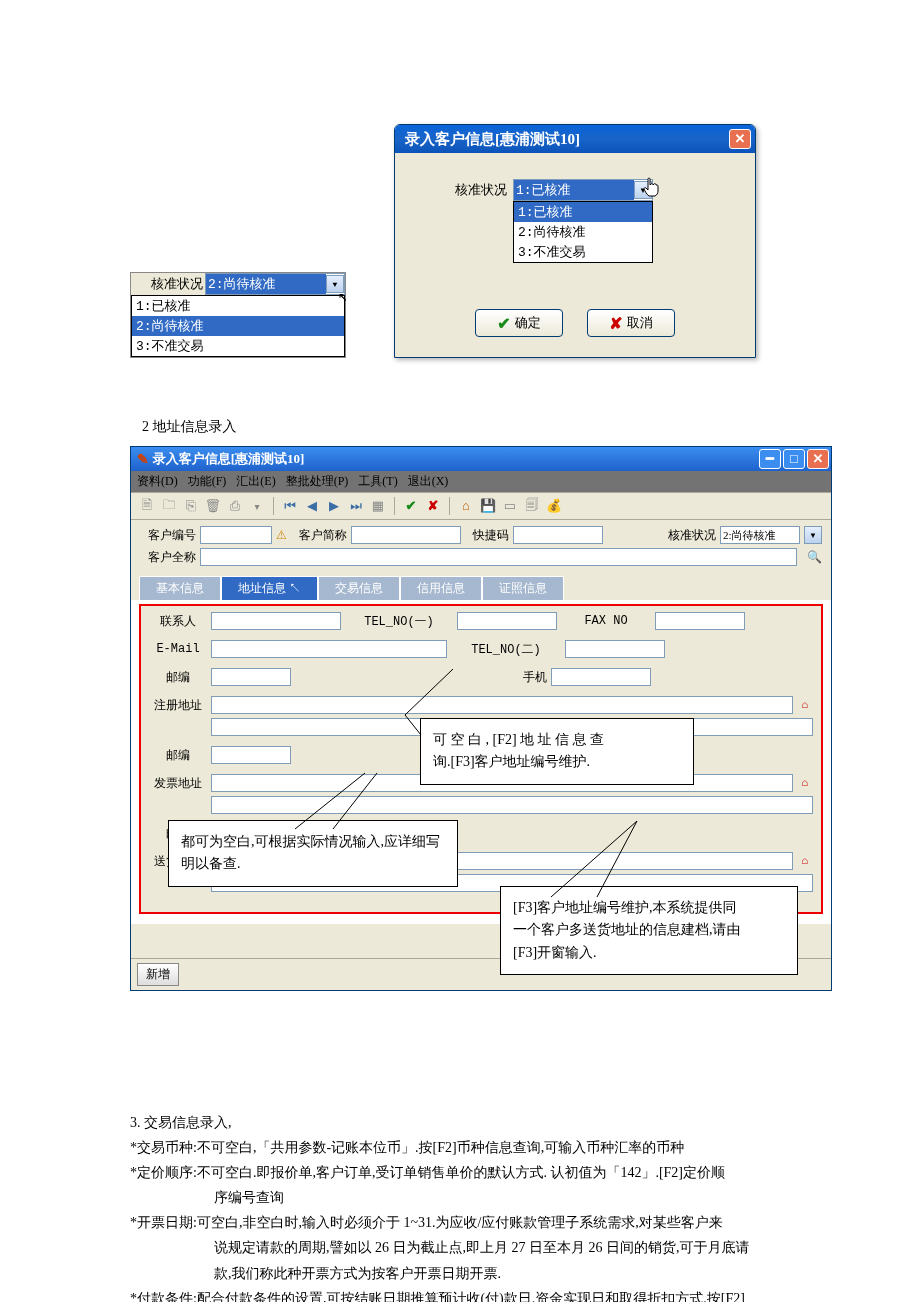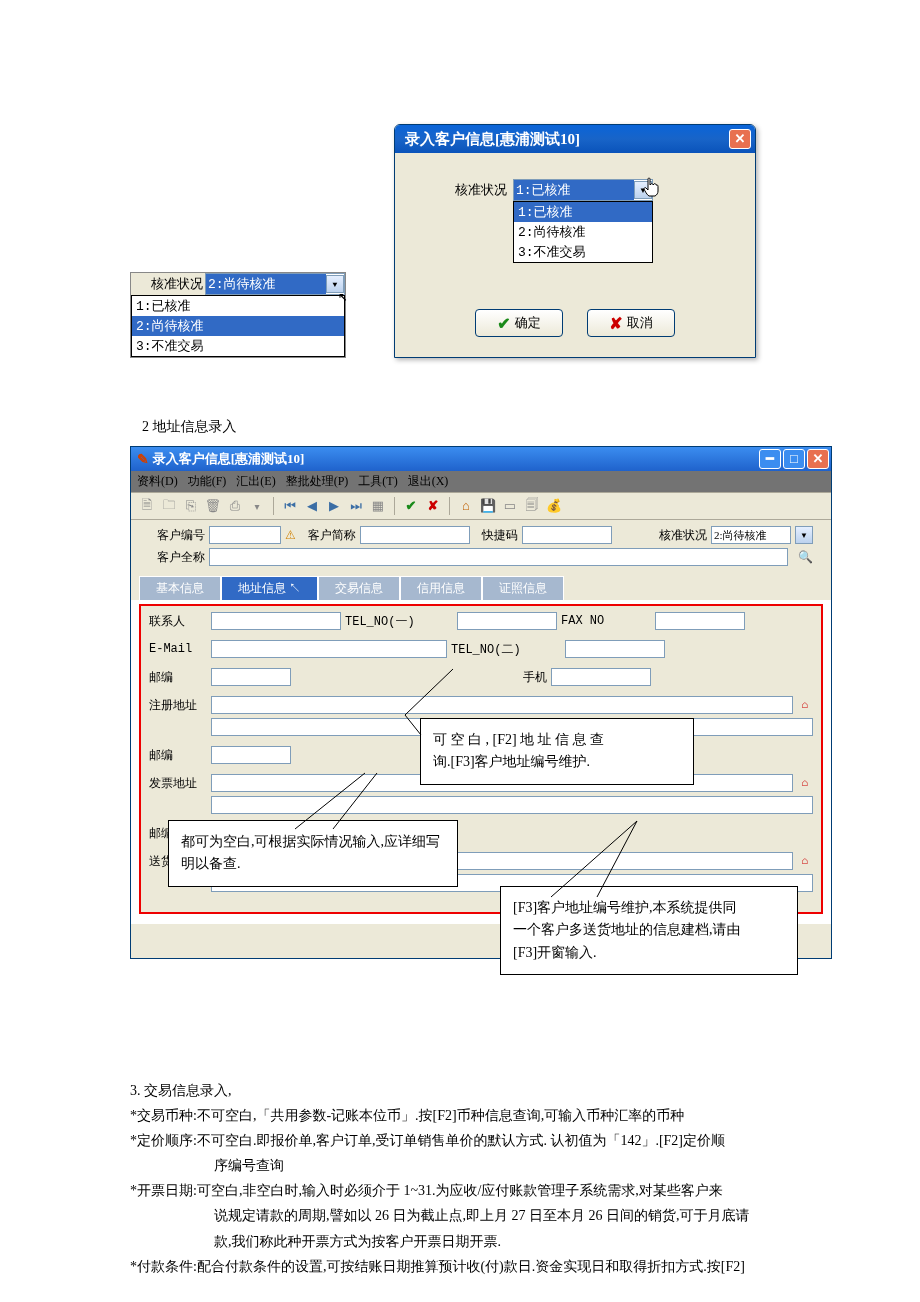--- a/index.html
+++ b/index.html
@@ -46,32 +46,32 @@
   .wbtn{width:20px;height:18px;border:1px solid #fff;border-radius:3px;display:flex;align-items:center;justify-content:center;color:#fff;font-size:13px;font-weight:bold}
   .wmin{background:#3b8df0}
   .wmax{background:#3b8df0}
   .wcls{background:#e87050}
   .menu{background:#737373;border-bottom:1px solid #aca899;display:flex;padding:2px 6px;font-size:12px}
   .menu span{margin-right:10px}
   .toolbar{background:#ece9d8;border-bottom:1px solid #aca899;display:flex;align-items:center;padding:4px 8px;gap:6px;font-size:14px}
   .tbic{width:16px;height:16px;display:flex;align-items:center;justify-content:center;color:#888;font-size:13px}
   .tsep{width:1px;height:18px;background:#aca899;margin:0 2px}
 
-  .form-area{background:#ece9d8;padding:6px 18px;font-size:12px}
+  .form-area{background:#ece9d8;padding:6px 9px;font-size:12px}
   .fr{display:flex;align-items:center;margin-bottom:4px;gap:4px}
   .flbl{text-align:right;font-family:"Courier New",monospace}
   .fin{background:#fff;border:1px solid #7f9db9;height:18px;padding:0 2px;box-sizing:border-box}
   .tabs{display:flex;background:#ece9d8;padding:0 8px}
   .tab{padding:3px 16px;background:#d4d0c8;border:1px solid #fff;border-bottom:none;color:#fff;font-size:12px;background:#8fa6bf;margin-right:0}
   .tab.act{background:#316ac5}
   .tab.x{background:#a6b8cf}
 
   .redbox{border:2px solid #e00;margin:4px 8px 10px;background:#ece9d8;padding:6px 8px 10px;font-family:"Courier New",monospace;font-size:12px;position:relative}
   .rr{display:flex;align-items:center;margin-bottom:10px;gap:4px;position:relative}
-  .rlbl{width:58px;text-align:left;color:#000}
+  .rlbl{width:58px;text-align:center;color:#000}
   .rin{background:#fff;border:1px solid #7f9db9;height:18px;box-sizing:border-box}
   .line2{margin-top:-6px}
   .homeic{width:16px;height:14px;display:inline-flex;align-items:center;justify-content:center;color:#c00;font-size:11px}
 
   .callout{position:absolute;background:#fff;border:1px solid #000;padding:10px 12px;font-size:14px;line-height:1.6;z-index:5}
   .co1{left:420px;top:718px;width:248px}
   .co2{left:168px;top:820px;width:264px}
   .co3{left:500px;top:886px;width:272px}
   .callout svg.leader{position:absolute;overflow:visible}
 
@@ -273,20 +273,23 @@
           <span class="rin" style="flex:1"></span>
           <span class="homeic">⌂</span>
       </div>
       <div class="rr line2">
           <span class="rlbl"></span>
           <span class="rin" style="flex:1"></span>
         </div>
     </div>
 
     <div style="background:#ece9d8;height:34px"></div>
+    <div class="status">
+      <span class="stbtn">新增</span>
+    </div>
   </div>
 
   <div class="callout co1">
     <svg class="leader" style="left:-24px;top:-50px" width="60" height="70">
         <polyline points="56,0 8,46 24,66" fill="none" stroke="#000"></polyline>
       </svg>
     <div>可 空 白 , [F2] 地 址 信 息 查</div>
     <div>询.[F3]客户地址编号维护.</div>
   </div>
   <div class="callout co2">

